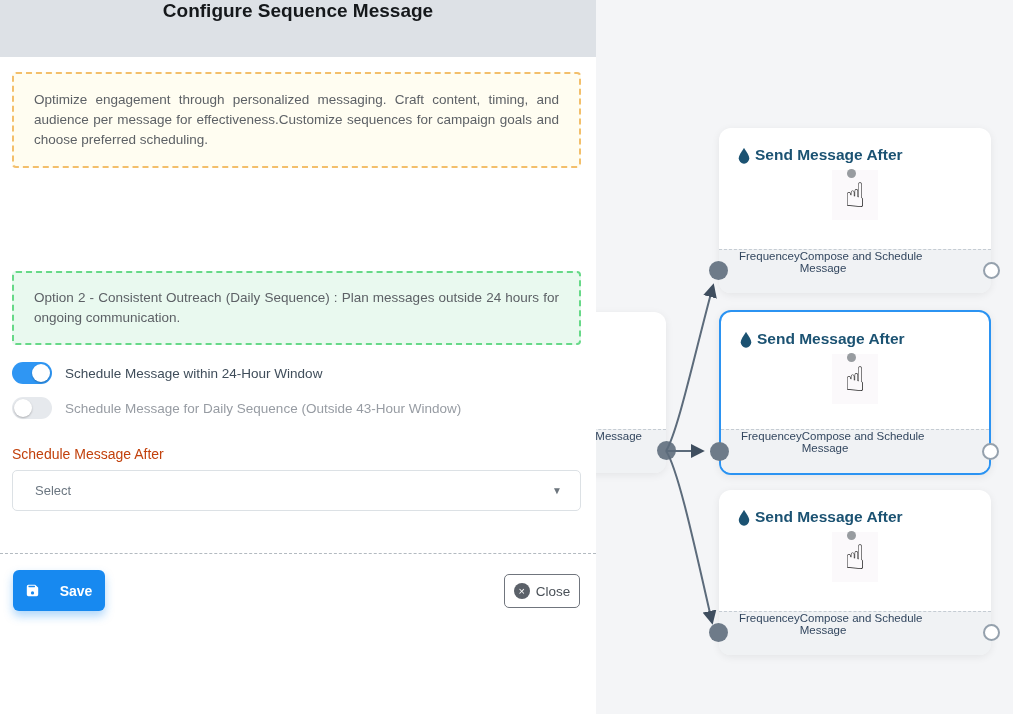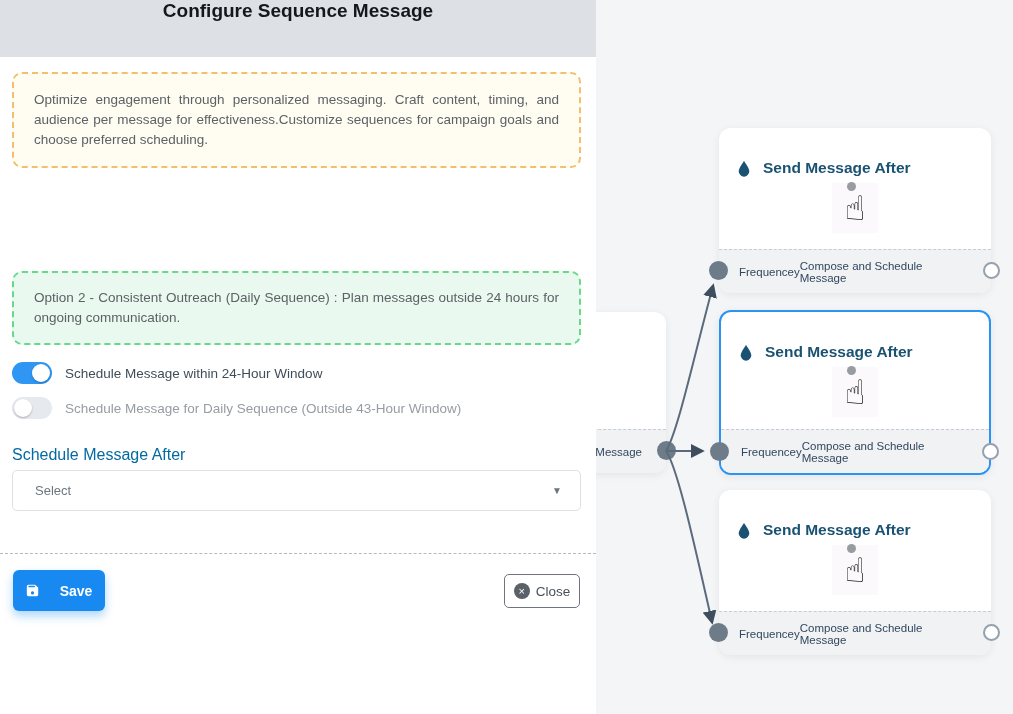--- a/index.html
+++ b/index.html
@@ -6,68 +6,68 @@
   html,body { width:1013px; height:714px; overflow:hidden;
     font-family:"Liberation Sans", sans-serif; background:#ffffff; }
   .stage { position:relative; width:1013px; height:714px; }
 
   
   .canvas { position:absolute; inset:0; background:#f4f5f7; }
 
   .flow-node { position:absolute; width:272px; height:165px; background:#ffffff;
     border-radius:12px; box-shadow:0 2px 8px rgba(0,0,0,.07); z-index:1; }
   .flow-node.selected { border:2px solid #2b93f2; }
-  .node-title { display:flex; align-items:center; gap:12px; padding:31px 18px 0 18px;
+  .node-title { display:flex; align-items:center; gap:4px; padding:18px 18px 0 18px;
     font-weight:bold; font-size:15.5px; color:#1b5272; }
   .node-body { display:flex; justify-content:center; margin-top:6px; }
   .hand-box { position:relative; width:46px; height:50px; background:#fbf9fb;
     display:flex; align-items:center; justify-content:center; }
   .hand-glyph { font-family:"DejaVu Sans", sans-serif; font-size:34px; line-height:1; color:#1c1c1c; }
   .hand-dot { position:absolute; top:-1px; left:15px; width:9px; height:9px;
     border-radius:50%; background:#8d9196; opacity:.9; }
   .node-footer { position:absolute; left:0; right:0; bottom:0; height:44px;
     background:#f0f2f4; border-top:1px dashed #c5ccd3; border-radius:0 0 10px 10px;
-    display:flex; align-items:center; justify-content:space-between;
+    display:flex; justify-content:space-between;
     padding:0 28px 0 20px; font-size:11.5px; color:#33475f; }
   .handle-in { position:absolute; left:-10px; bottom:13px; width:19px; height:19px;
     border-radius:50%; background:#6e7b89; z-index:2; }
   .handle-out { position:absolute; right:-9px; bottom:14px; width:17px; height:17px;
     border-radius:50%; background:#ffffff; border:2px solid #95a1ad; z-index:2; }
 
   .partial-node { position:absolute; left:394px; top:312px; width:272px; height:161px;
     background:#ffffff; border-radius:12px; box-shadow:0 2px 8px rgba(0,0,0,.07); z-index:1; }
   .partial-node .node-footer { justify-content:flex-end; padding-right:24px; }
 
   .edges { position:absolute; inset:0; z-index:3; pointer-events:none; }
 
   
   .panel { position:absolute; left:0; top:0; width:596px; height:714px;
     background:#ffffff; z-index:10; }
   .panel-header { position:absolute; left:0; top:0; width:596px; height:57px;
     background:#dde1e6; display:flex; align-items:flex-start; justify-content:center; }
   .panel-title { font-size:19px; font-weight:bold; color:#15181b; }
 
-  .dash-box { position:absolute; left:12px; right:15px; border-radius:10px;
+  .dash-box { position:absolute; left:12px; right:15px; border-radius:4px;
     display:flex; align-items:center; padding:0 20px; }
   .dash-box p { text-align:justify; font-size:13.5px; line-height:1.5; color:#5d6166; }
   .info-box { top:72px; height:96px; background:#fffdf1; border:2px dashed #f3bf6b; }
   .opt-box { background:#e9f9ef; border:2px dashed #67d988; height:74px; }
   .opt1 { top:183px; } .opt2 { top:271px; }
 
   .toggle-row { position:absolute; left:12px; display:flex; align-items:center; gap:13px; height:24px; }
   .tr1 { top:361px; } .tr2 { top:396px; }
   .switch { position:relative; width:40px; height:22px; border-radius:11px; flex:0 0 auto; }
   .switch .knob { position:absolute; top:2px; width:18px; height:18px; border-radius:50%;
     background:#ffffff; box-shadow:0 1px 2px rgba(0,0,0,.25); }
   .switch.on { background:#2f96f3; } .switch.on .knob { right:2px; }
   .switch.off { background:#e6e9ed; } .switch.off .knob { left:2px; }
   .toggle-label-on { font-size:13.5px; color:#3f4d5a; }
   .toggle-label-off { font-size:13.5px; color:#979ca3; }
 
-  .field-label { position:absolute; left:12px; top:446px; font-size:16px; color:#0369a1; }
+  .field-label { position:absolute; left:12px; top:446px; font-size:14px; color:#c2410c; }
   .select-box { position:absolute; left:12px; right:15px; top:470px; height:41px;
     border:1px solid #dce1e5; border-radius:5px; background:#ffffff;
     display:flex; align-items:center; justify-content:space-between; padding:0 18px 0 22px; }
   .select-value { font-size:13px; color:#6b7680; }
   .select-caret { font-size:10px; color:#6c757d; }
 
   .divider { position:absolute; left:0; right:0; top:553px; border-top:1px dashed #b3bac0; }
 
   .btn-save { position:absolute; left:13px; top:570px; width:92px; height:41px;
     background:#1789f0; border:none; border-radius:6px; color:#ffffff; font-weight:bold;

